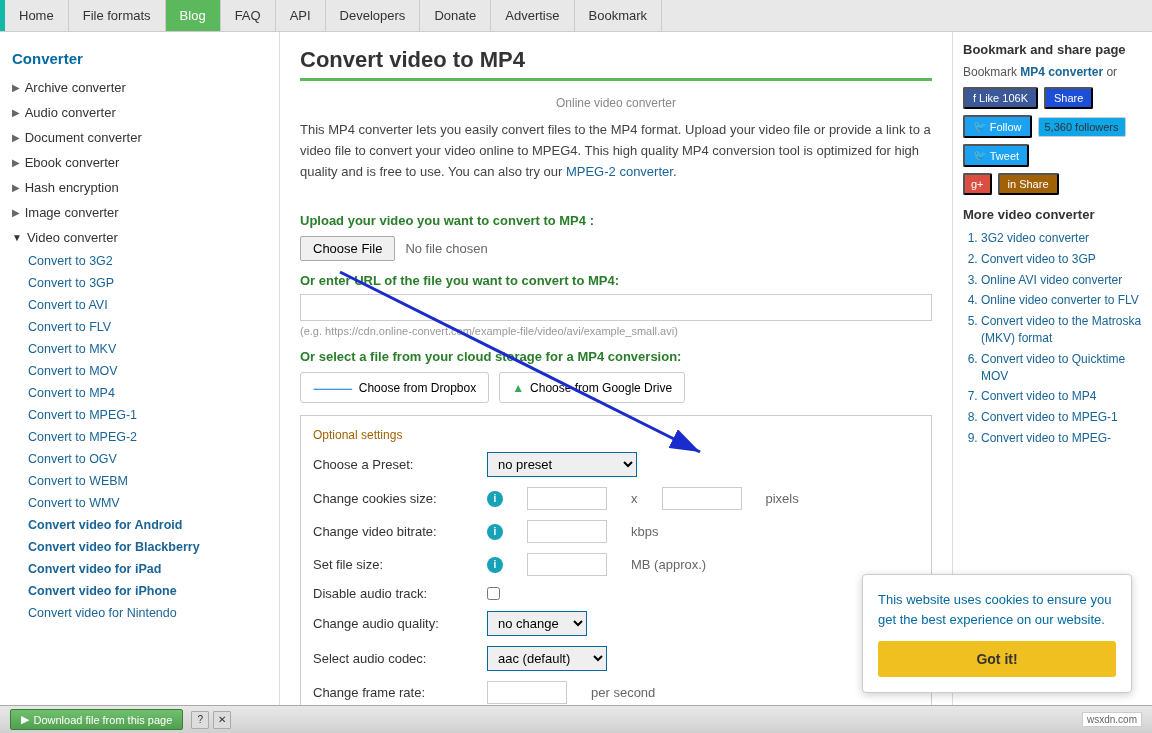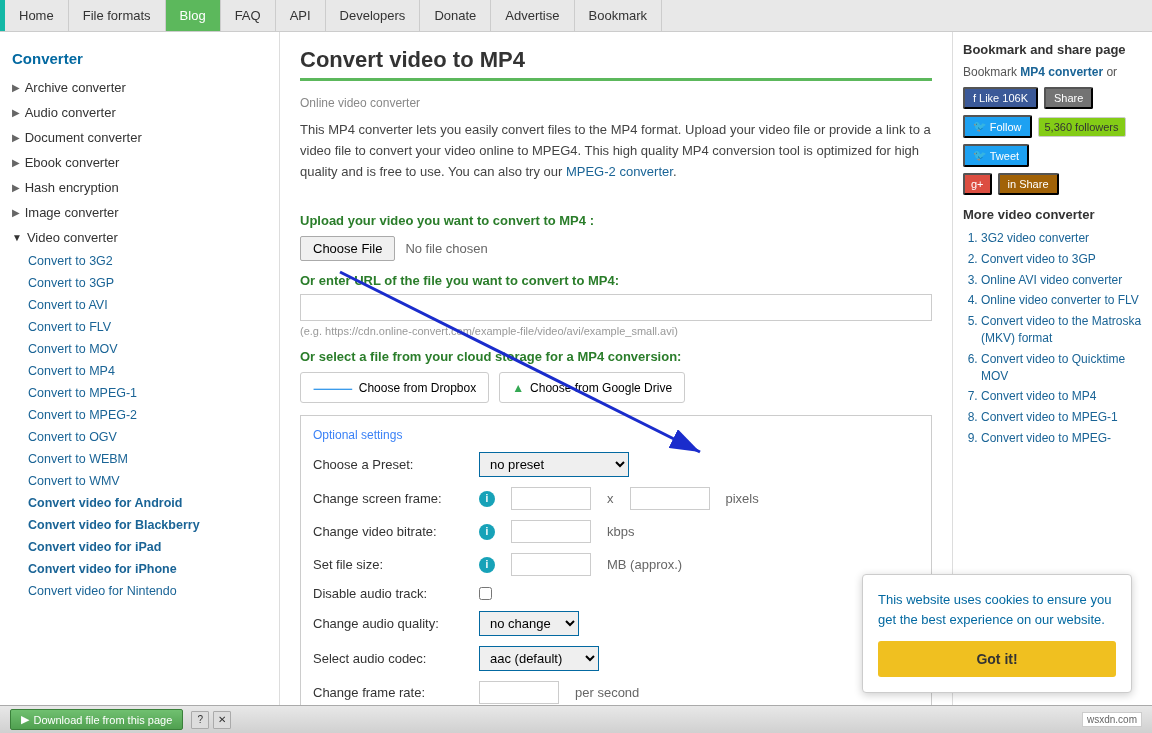--- a/index.html
+++ b/index.html
@@ -22,21 +22,21 @@
     .sidebar-title { font-weight: bold; font-size: 15px; padding: 8px 12px 8px 12px; color: #0369a1; }
     .sidebar-category { padding: 5px 10px 5px 12px; cursor: pointer; color: #333; font-size: 13px; display: flex; align-items: center; gap: 5px; }
     .sidebar-category .arrow { font-size: 10px; color: #666; }
     .sidebar-category .arrow.open { color: #333; }
     .sidebar-subitem { padding: 4px 10px 4px 28px; font-size: 12.5px; color: #1a6496; cursor: pointer; }
 
     
     .main { flex: 1; padding: 15px 20px; }
     .page-title { font-size: 22px; color: #333; margin-bottom: 5px; }
     .green-line { height: 3px; background: #5cb85c; width: 100%; margin-bottom: 15px; }
-    .online-video-label { text-align: left; color: #888; font-size: 12px; margin-bottom: 10px; }
+    .online-video-label { text-align: center; color: #888; font-size: 12px; margin-bottom: 10px; }
     .description { font-size: 13px; color: #444; line-height: 1.6; margin-bottom: 31px; }
     .description a { color: #1a6496; }
 
     .upload-label { color: #2a7d2a; font-weight: bold; font-size: 13px; margin-bottom: 8px; }
     .file-input-row { display: flex; align-items: center; gap: 10px; margin-bottom: 12px; }
     .choose-file-btn {
       padding: 4px 12px; background: #f0f0f0; border: 1px solid #aaa;
       cursor: pointer; font-size: 13px; border-radius: 2px;
     }
     .no-file-text { color: #666; font-size: 13px; }
@@ -48,22 +48,22 @@
     .cloud-label { color: #2a7d2a; font-weight: bold; font-size: 13px; margin-bottom: 8px; }
     .cloud-buttons { display: flex; gap: 10px; margin-bottom: 12px; }
     .cloud-btn {
       display: flex; align-items: center; gap: 6px; padding: 5px 12px;
       border: 1px solid #ccc; cursor: pointer; font-size: 12px; border-radius: 3px; background: #fff;
     }
     .dropbox-icon { color: #007ee5; font-size: 14px; }
 
     
     .optional-box { border: 1px solid #ccc; padding: 12px; margin-bottom: 15px; }
-    .optional-title { font-size: 12px; color: #3b82f6; margin-bottom: 10px; }
-    .setting-row { display: flex; align-items: center; margin-bottom: 10px; gap: 16px; }
+    .optional-title { font-size: 12px; color: #a16207; margin-bottom: 10px; }
+    .setting-row { display: flex; align-items: center; margin-bottom: 10px; gap: 24px; }
     .setting-label { min-width: 150px; font-size: 13px; color: #333; }
     .info-icon {
       display: inline-flex; align-items: center; justify-content: center;
       width: 16px; height: 16px; background: #17a2b8; color: #fff;
       border-radius: 50%; font-size: 10px; cursor: pointer; font-weight: bold;
     }
     .setting-select { padding: 3px 6px; border: 1px solid #0369a1; font-size: 13px; min-width: 150px; }
     .setting-input-sm { width: 80px; padding: 3px 6px; border: 1px solid #ccc; font-size: 13px; }
     .x-label { font-size: 13px; color: #666; }
 
@@ -71,29 +71,29 @@
     .right-sidebar { width: 200px; min-width: 200px; padding: 10px; border-left: 1px solid #ddd; }
     .bookmark-title { font-weight: bold; font-size: 13px; color: #333; margin-bottom: 8px; }
     .bookmark-text { font-size: 12px; color: #555; margin-bottom: 8px; }
     .bookmark-text a { color: #1a6496; font-weight: bold; }
     .social-row { display: flex; gap: 6px; margin-bottom: 6px; align-items: center; }
     .fb-like-btn {
       background: #3b5998; color: #fff; padding: 3px 8px; font-size: 11px;
       border-radius: 2px; cursor: pointer; display: flex; align-items: center; gap: 3px;
     }
     .fb-share-btn {
-      background: #737373; color: #fff; padding: 3px 8px; font-size: 11px;
+      background: #1d4ed8; color: #fff; padding: 3px 8px; font-size: 11px;
       border-radius: 2px; cursor: pointer; display: flex; align-items: center; gap: 3px;
     }
     .tw-follow-btn {
       background: #1da1f2; color: #fff; padding: 3px 8px; font-size: 11px;
       border-radius: 2px; cursor: pointer; display: flex; align-items: center; gap: 3px;
     }
     .tw-followers-badge {
-      background: #84cc16; border: 1px solid #ccc; padding: 3px 6px; font-size: 11px;
+      background: #0ea5e9; border: 1px solid #ccc; padding: 3px 6px; font-size: 11px;
       color: #333; border-radius: 2px;
     }
     .tw-tweet-btn {
       background: #1da1f2; color: #fff; padding: 3px 8px; font-size: 11px;
       border-radius: 2px; cursor: pointer; display: flex; align-items: center; gap: 3px;
     }
     .gplus-btn {
       background: #dc4e41; color: #fff; padding: 3px 6px; font-size: 11px;
       border-radius: 2px; cursor: pointer;
     }
@@ -174,20 +174,21 @@
         <div class="sidebar-category"><span class="arrow ">▶</span> Audio converter</div>
         <div class="sidebar-category"><span class="arrow ">▶</span> Document converter</div>
         <div class="sidebar-category"><span class="arrow ">▶</span> Ebook converter</div>
         <div class="sidebar-category"><span class="arrow ">▶</span> Hash encryption</div>
         <div class="sidebar-category"><span class="arrow ">▶</span> Image converter</div>
         <div class="sidebar-category"><span class="arrow open">▼</span> Video converter</div>
         <div class="sidebar-subitem">Convert to 3G2</div>
         <div class="sidebar-subitem">Convert to 3GP</div>
         <div class="sidebar-subitem">Convert to AVI</div>
         <div class="sidebar-subitem">Convert to FLV</div>
+        <div class="sidebar-subitem">Convert to MKV</div>
         <div class="sidebar-subitem">Convert to MOV</div>
         <div class="sidebar-subitem">Convert to MP4</div>
         <div class="sidebar-subitem">Convert to MPEG-1</div>
         <div class="sidebar-subitem">Convert to MPEG-2</div>
         <div class="sidebar-subitem">Convert to OGV</div>
         <div class="sidebar-subitem">Convert to WEBM</div>
         <div class="sidebar-subitem">Convert to WMV</div>
         <div class="sidebar-subitem" style="font-weight: bold;">Convert video for Android</div>
         <div class="sidebar-subitem" style="font-weight: bold;">Convert video for Blackberry</div>
         <div class="sidebar-subitem" style="font-weight: bold;">Convert video for iPad</div>
@@ -247,21 +248,21 @@
       <div class="optional-title">Optional settings</div>
 
       <div class="setting-row">
         <span class="setting-label">Choose a Preset:</span>
         <select class="setting-select">
           <option>no preset</option>
         </select>
       </div>
 
       <div class="setting-row">
-        <span class="setting-label">Change screen frame:</span>
+        <span class="setting-label">Change cookies size:</span>
         <span class="info-icon">i</span>
         <input type="text" class="setting-input-sm" value="" style="">
         <span class="x-label">x</span>
         <input type="text" class="setting-input-sm" value="" style="">
         <span class="x-label">pixels</span>
       </div>
 
       <div class="setting-row">
         <span class="setting-label">Change video bitrate:</span>
         <span class="info-icon">i</span>

